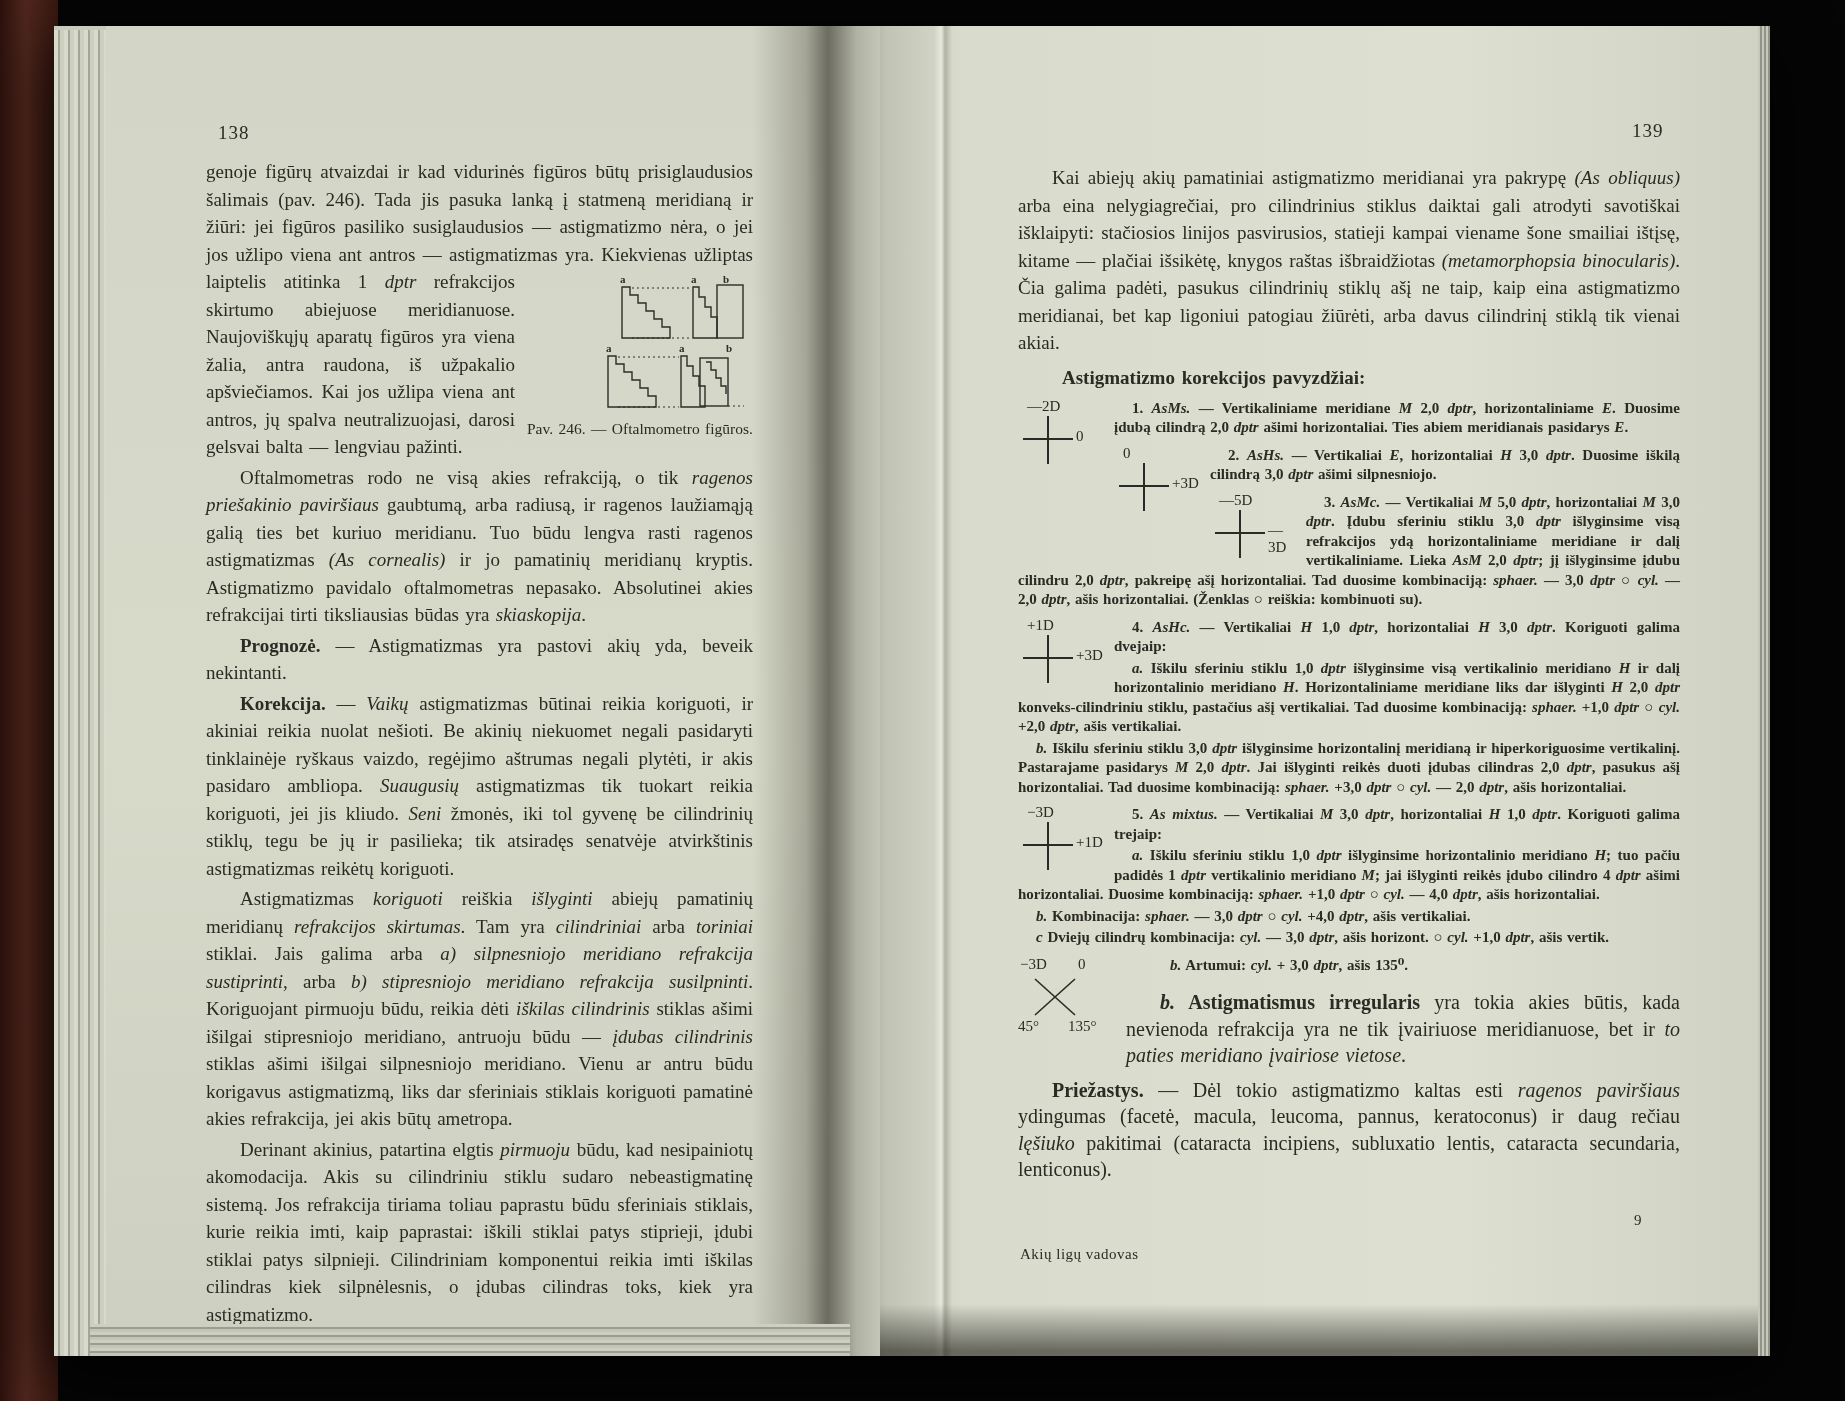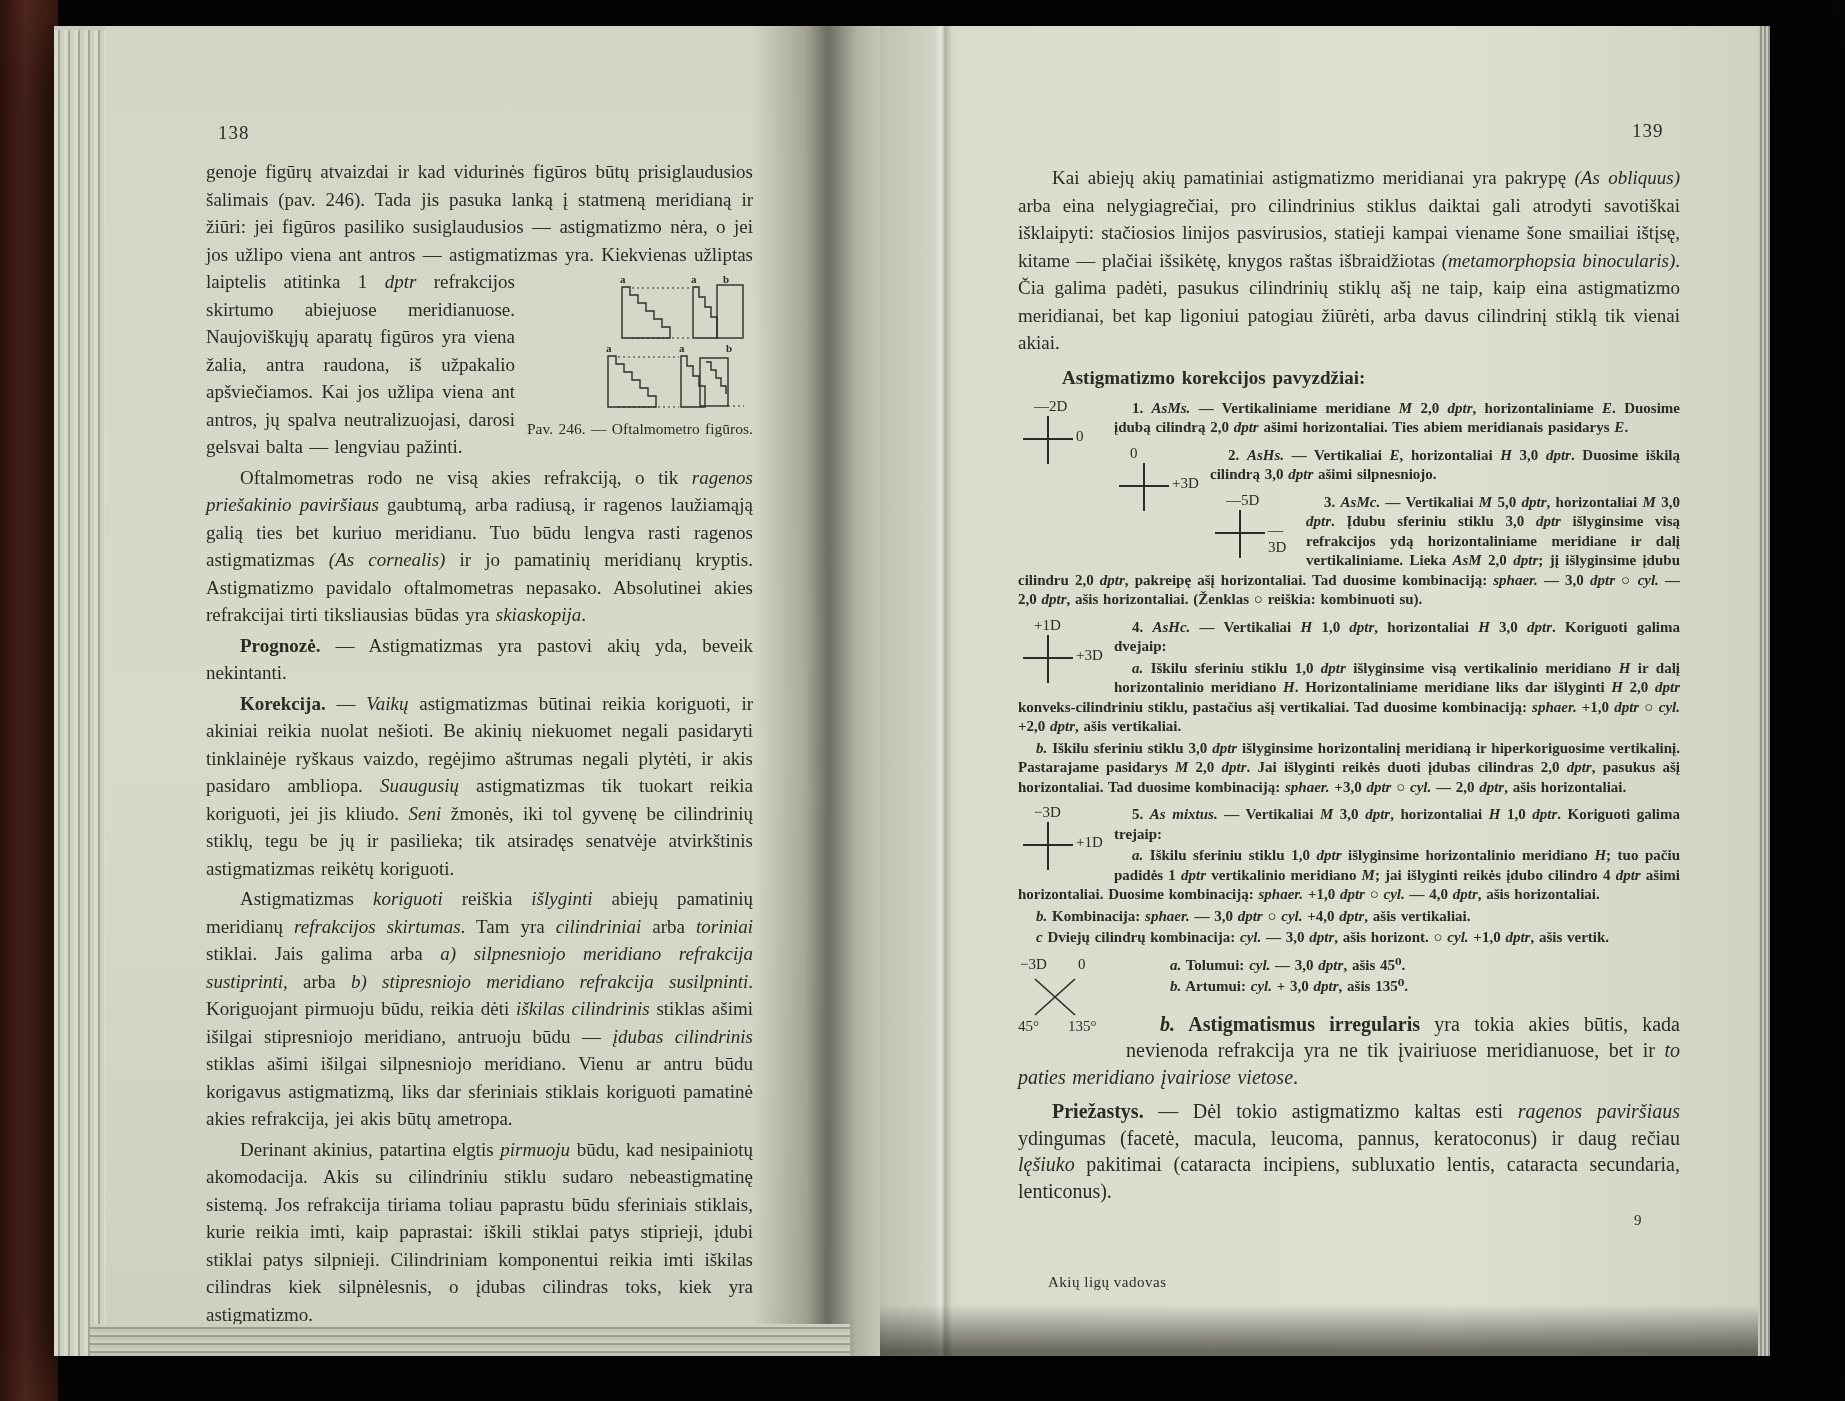--- a/index.html
+++ b/index.html
@@ -51,33 +51,33 @@
   .figlabel{font-family:"Liberation Serif",serif;font-size:11px;font-weight:bold;fill:#2e2d27;}
 
   .ex-heading{margin:10px 0 10px 44px;font-size:19px;font-weight:bold;word-spacing:2px;}
   .example{margin-bottom:8px;overflow:visible;}
   .example::after{content:"";display:block;clear:none;}
   .ex-p{font-size:15px;line-height:19.5px;text-align:justify;text-indent:18px;word-spacing:1px;font-weight:bold;}
   .ex-sub{margin-top:2px;}
   .ex-sub6{text-indent:44px;text-align:left;}
 
   .xdiag{float:left;width:88px;height:66px;position:relative;margin:2px 8px 2px 0;font-size:15px;}
-  .xd-top{position:absolute;left:16px;top:-3px;}
+  .xd-top{position:absolute;left:9px;top:-3px;}
   .xd-v{position:absolute;left:29px;top:15px;width:2px;height:48px;background:#2b2a24;}
   .xd-h{position:absolute;left:5px;top:37px;width:50px;height:2px;background:#2b2a24;}
   .xd-right{position:absolute;left:58px;top:27px;}
 
   .odiag{float:left;width:100px;height:90px;position:relative;margin:2px 8px 0 0;font-size:15px;}
   .od-tl{position:absolute;left:2px;top:-2px;}
   .od-tr{position:absolute;left:60px;top:-2px;}
   .od-x{position:absolute;left:14px;top:18px;}
   .od-bl{position:absolute;left:0;top:60px;}
   .od-br{position:absolute;left:50px;top:60px;}
 
-  .footer-left{position:absolute;left:140px;top:1248px;font-size:15px;letter-spacing:0.5px;margin-left:28px;}
+  .footer-left{position:absolute;left:140px;top:1220px;font-size:15px;letter-spacing:0.5px;}
   .footer-right{position:absolute;left:754px;top:1186px;font-size:15px;}
 </style>
 </head>
 <body>
 
 <div class="stage">
   <div class="cover-left"></div>
   <div class="book">
     <div class="edge-stack-left"></div>
 
@@ -183,21 +183,20 @@
           <div class="odiag">
             <span class="od-tl">−3D</span>
             <span class="od-tr">0</span>
             <svg class="od-x" width="46" height="42" viewBox="0 0 46 42">
               <line x1="3" y1="3" x2="43" y2="39" stroke="#2b2a24" stroke-width="1.6"></line>
               <line x1="43" y1="3" x2="3" y2="39" stroke="#2b2a24" stroke-width="1.6"></line>
             </svg>
             <span class="od-bl">45°</span>
             <span class="od-br">135°</span>
           </div>
-          <p class="ex-p ex-sub ex-sub6"><span class="seg-i">a.</span><span> Tolumui: </span><span class="seg-i">cyl.</span><span> — 3,0 </span><span class="seg-i">dptr</span><span>, ašis 45⁰.</span></p>
           <p class="ex-p ex-sub ex-sub6"><span class="seg-i">b.</span><span> Artumui: </span><span class="seg-i">cyl.</span><span> + 3,0 </span><span class="seg-i">dptr</span><span>, ašis 135⁰.</span></p>
         </div>
 
         <p class="body2 ind" style="margin-top:14px;"><span class="seg-bi">b.</span><span class="seg-b"> Astigmatismus irregularis</span><span> yra tokia akies būtis, kada nevienoda refrakcija yra ne tik įvairiuose meridianuose, bet ir </span><span class="seg-i">to paties meridiano įvairiose vietose</span><span>.</span></p>
         <p class="body2 ind" style="margin-top:8px;"><span class="seg-b">Priežastys.</span><span> — Dėl tokio astigmatizmo kaltas esti </span><span class="seg-i">ragenos paviršiaus</span><span> ydingumas (facetė, macula, leucoma, pannus, keratoconus) ir daug rečiau </span><span class="seg-i">lęšiuko</span><span> pakitimai (cataracta incipiens, subluxatio lentis, cataracta secundaria, lenticonus).</span></p>
       </div>
       <div class="footer-left">Akių ligų vadovas</div>
       <div class="footer-right">9</div>
       <div class="pr-bottom-shade"></div>
     </div>

